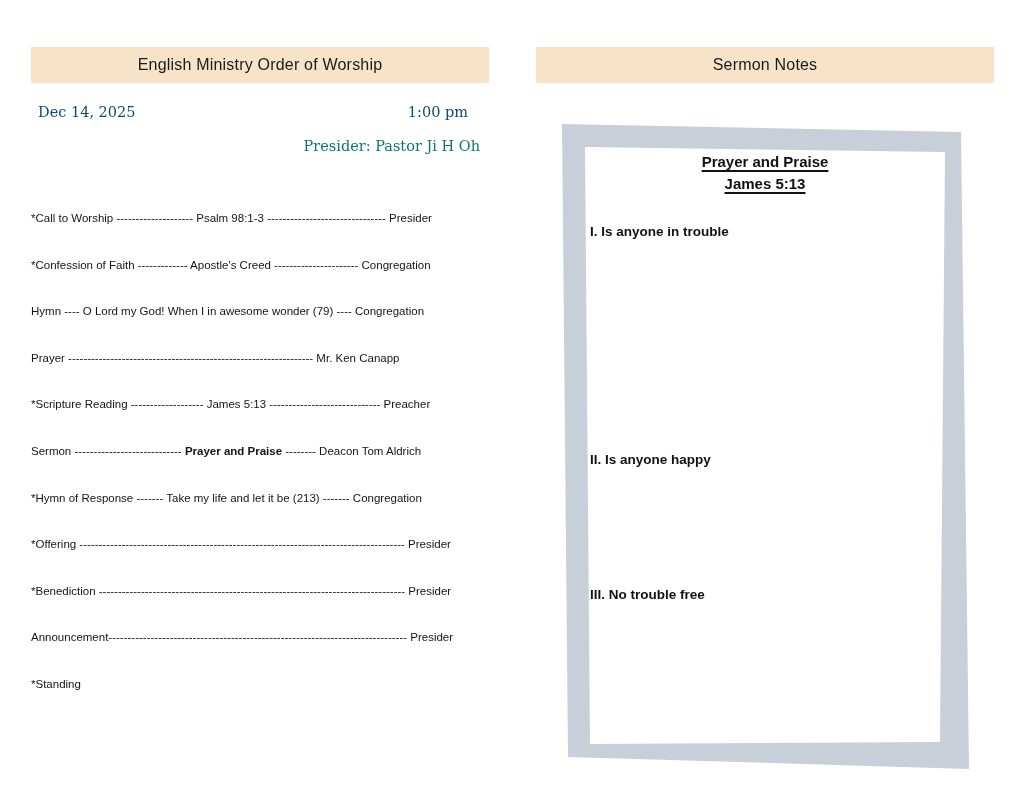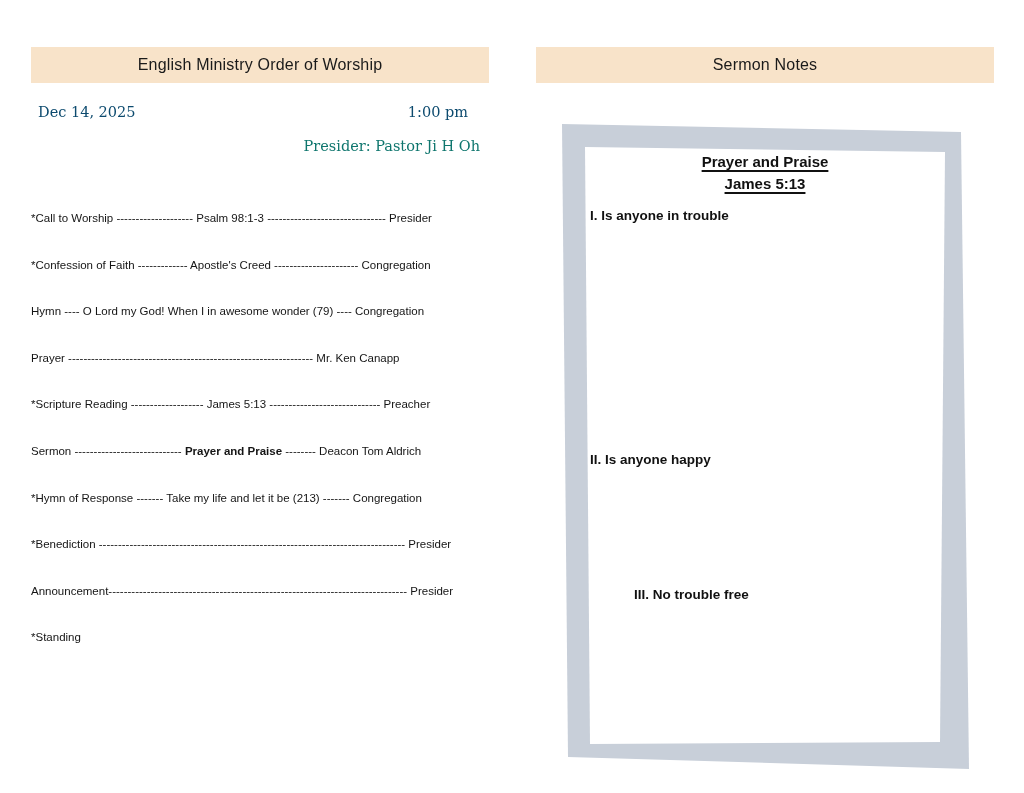--- a/index.html
+++ b/index.html
@@ -31,23 +31,23 @@
   .worship-row .bold{font-weight:bold;}
   #notes-frame{position:absolute;left:0;top:0;pointer-events:none;}
   .notes-title{
     position:absolute;left:585px;top:151px;width:360px;text-align:center;
     font-weight:bold;font-size:15px;line-height:21.5px;color:#111;
   }
   .notes-title .u{text-decoration:underline;text-decoration-thickness:2px;text-underline-offset:3px;}
   #notes-points .note-point{
     position:absolute;left:590px;font-weight:bold;font-size:13.5px;color:#111;white-space:nowrap;
   }
-  #notes-points .note-point:nth-child(1){top:208px;}
+  #notes-points .note-point:nth-child(1){top:224px;}
   #notes-points .note-point:nth-child(2){top:408px;margin-top:44px;}
-  #notes-points .note-point:nth-child(3){top:587px;padding-left:44px;}
+  #notes-points .note-point:nth-child(3){top:587px;}
 </style>
 </head>
 <body style="--band: #f8e3c9;">
 
 <div class="band band-left">
   <span>English Ministry Order of Worship</span>
 </div>
 
 <div class="date-row">
   <span>Dec 14, 2025</span>
@@ -57,20 +57,21 @@
 <div class="presider-row">Presider: Pastor Ji H Oh</div>
 
 <div id="worship-list">
     <div class="worship-row"><span>*Call to Worship -------------------- Psalm 98:1-3 ------------------------------- Presider</span></div>
     <div class="worship-row"><span>*Confession of Faith ------------- Apostle's Creed ---------------------- Congregation</span></div>
     <div class="worship-row"><span>Hymn ---- O Lord my God! When I in awesome wonder (79) ---- Congregation</span></div>
     <div class="worship-row"><span>Prayer ---------------------------------------------------------------- Mr. Ken Canapp</span></div>
     <div class="worship-row"><span>*Scripture Reading ------------------- James 5:13 ----------------------------- Preacher</span></div>
     <div class="worship-row"><span>Sermon ---------------------------- </span><span class="bold">Prayer and Praise</span><span> -------- Deacon Tom Aldrich</span></div>
     <div class="worship-row"><span>*Hymn of Response ------- Take my life and let it be (213) ------- Congregation</span></div>
+    <div class="worship-row"><span>*Offering ------------------------------------------------------------------------------------- Presider</span></div>
     <div class="worship-row"><span>*Benediction -------------------------------------------------------------------------------- Presider</span></div>
     <div class="worship-row"><span>Announcement------------------------------------------------------------------------------ Presider</span></div>
     <div class="worship-row"><span>*Standing</span></div>
   </div>
 
 <div class="band band-right">
   <span>Sermon Notes</span>
 </div>
 
 <svg id="notes-frame" width="1024" height="793" viewBox="0 0 1024 793">

